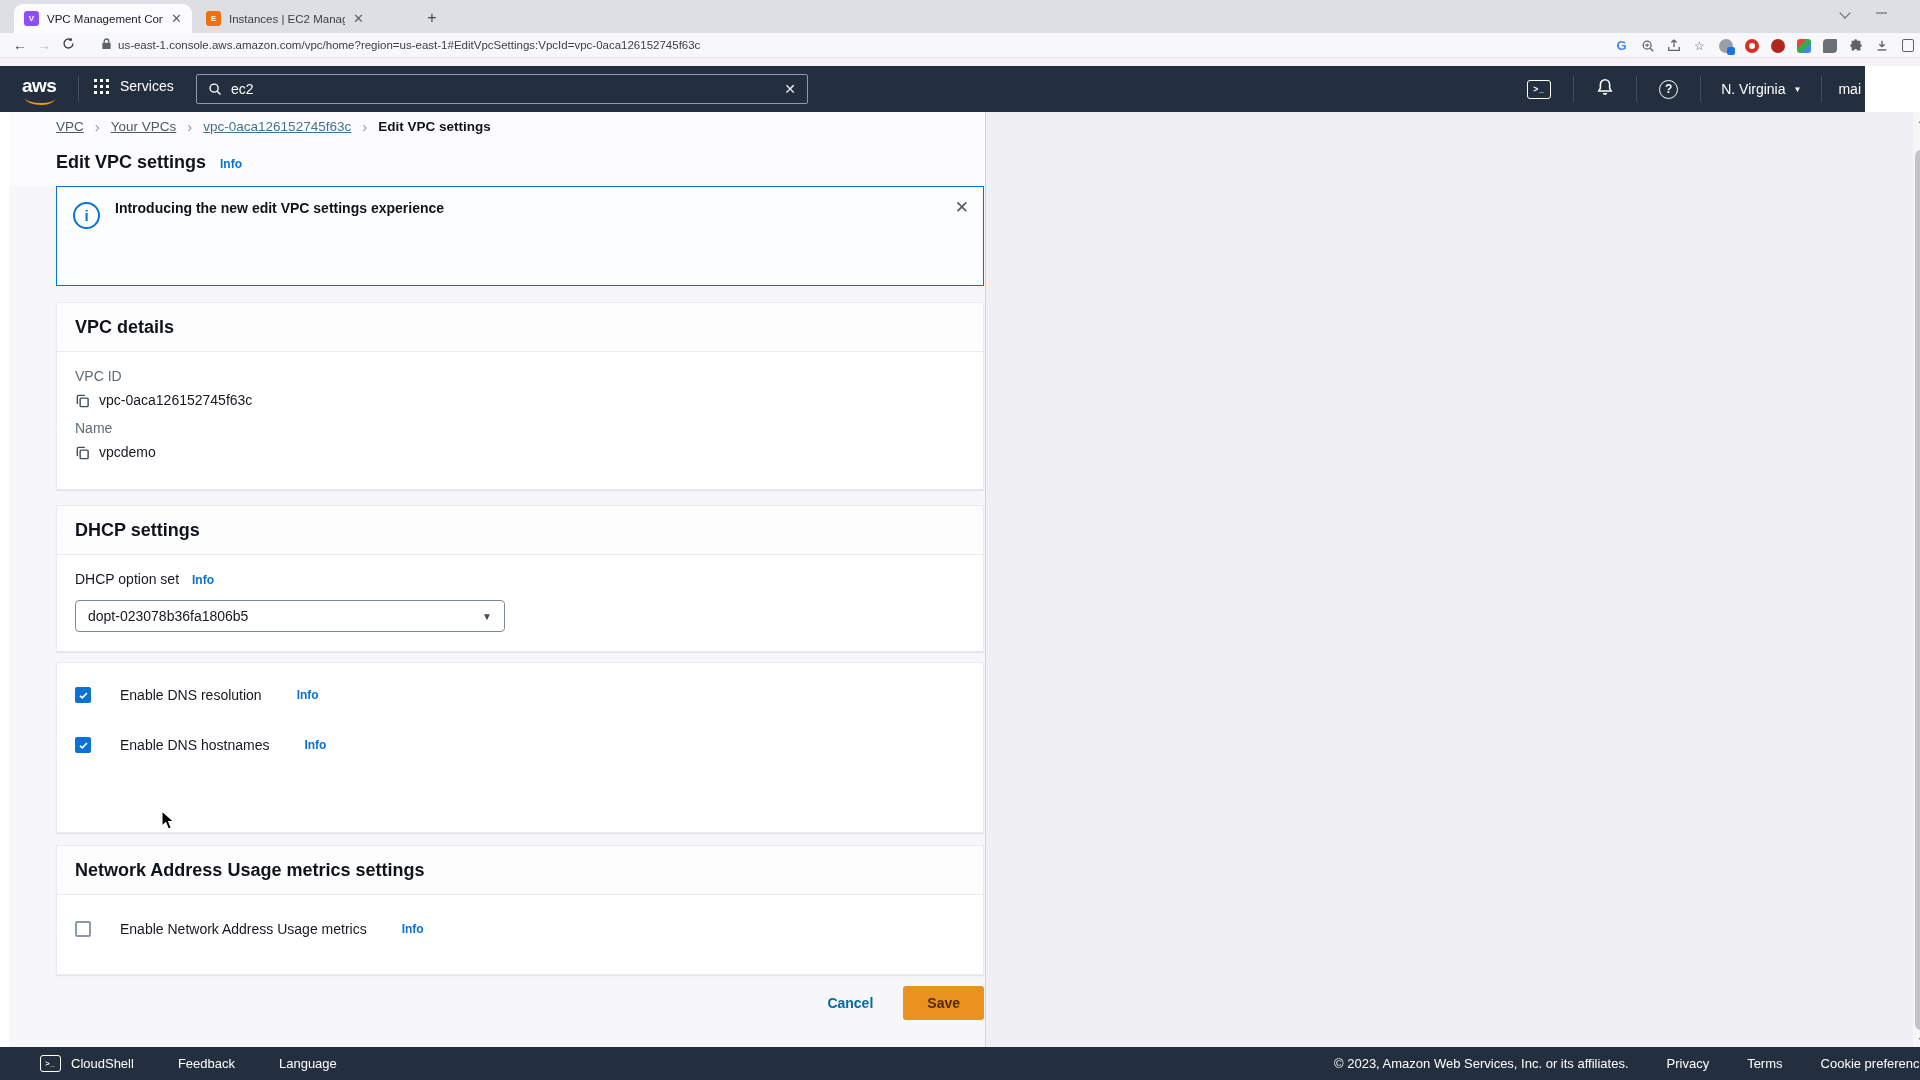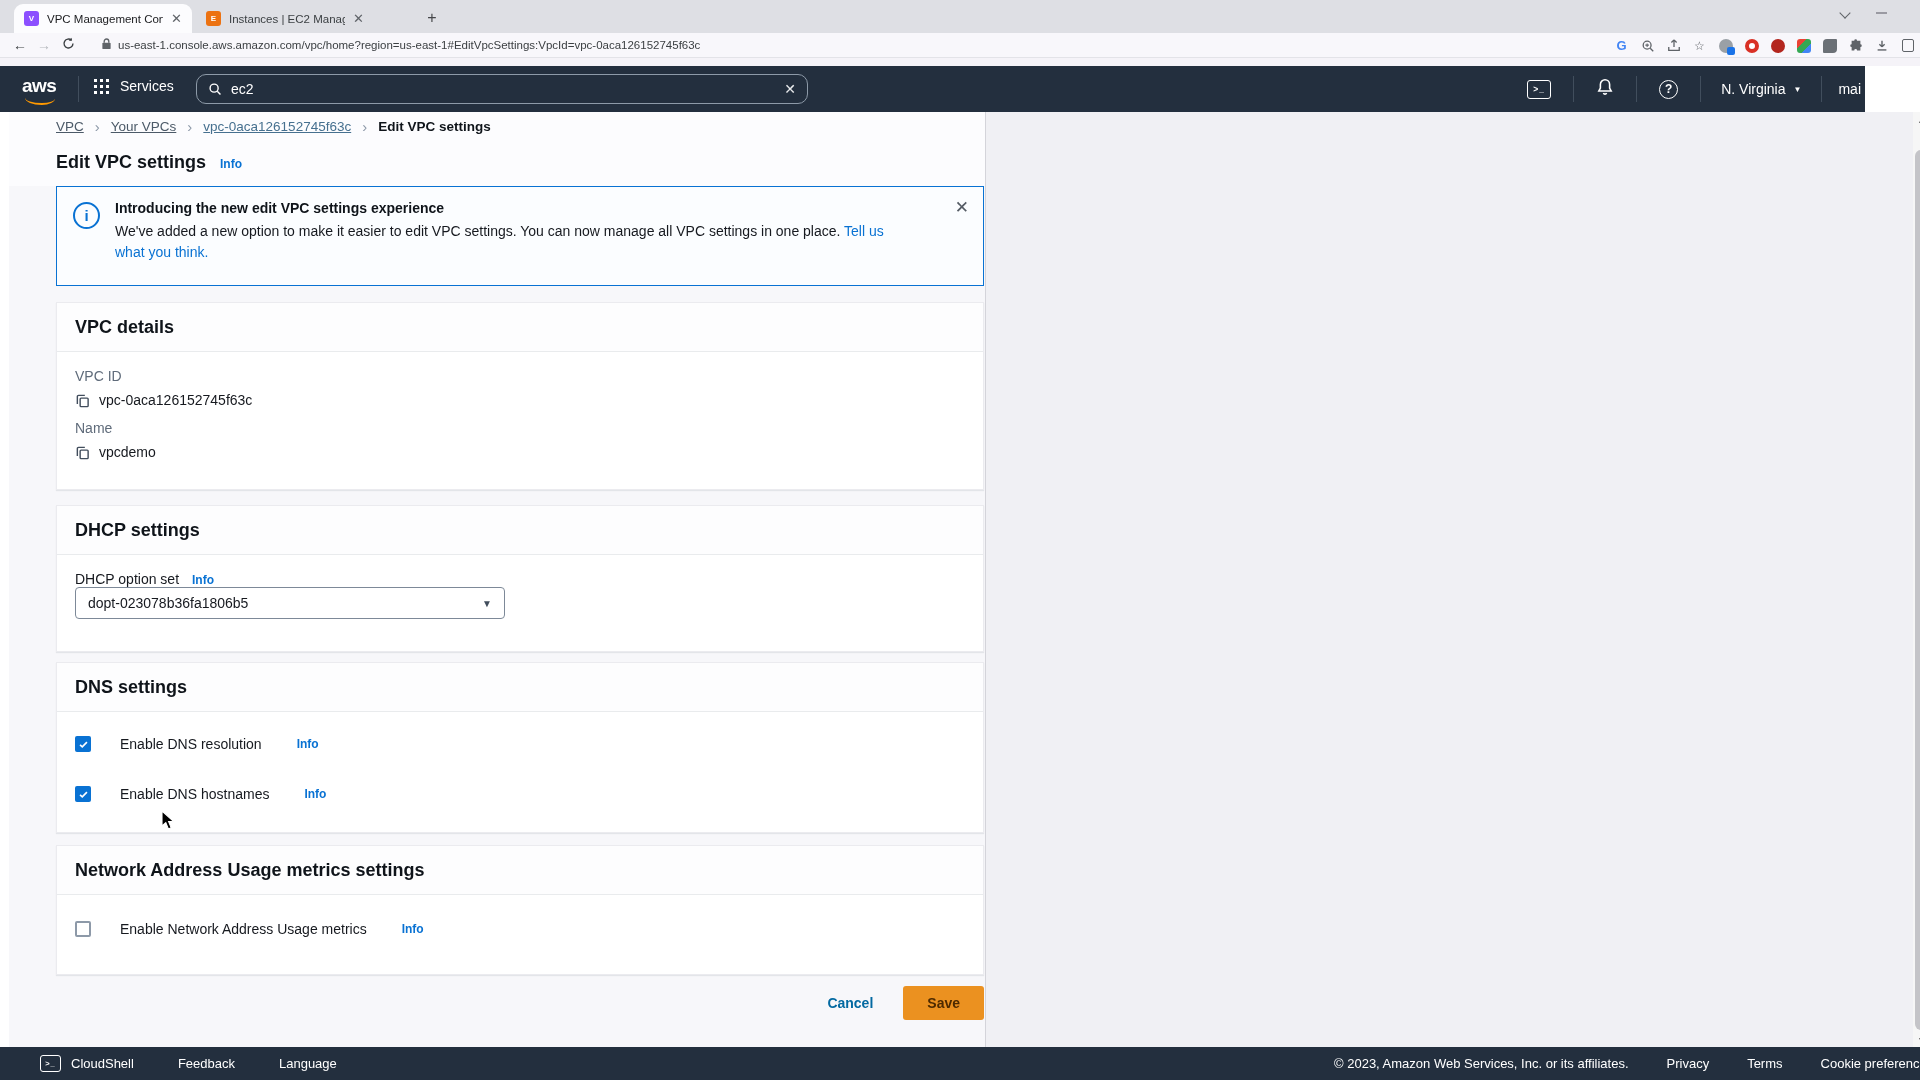--- a/index.html
+++ b/index.html
@@ -35,21 +35,21 @@
   
   .page-strip { position:absolute; top:58px; left:0; width:1920px; height:8px; background:#f5f3f8; }
 
   
   .awsnav { position:absolute; top:66px; left:0; width:1865px; height:46px; background:#232f3e; color:#fff; }
   .aws-logo { position:absolute; left:22px; top:9px; width:42px; height:28px; font-weight:700; font-size:19px; letter-spacing:-0.5px; color:#fff; }
   .aws-smile { position:absolute; left:3px; top:21px; width:30px; height:9px; border-bottom:2.2px solid #ff9900; border-radius:0 0 55% 70% / 0 0 90% 100%; }
   .nav-div { position:absolute; top:10px; width:1px; height:26px; background:#414e5d; }
   .services { position:absolute; left:94px; top:12px; display:flex; align-items:center; gap:11px; font-size:14px; color:#fff; }
   .nav-search { position:absolute; left:196px; top:8px; width:612px; height:30px; background:#232f3e;
-                border:1px solid #8d9aa8; border-radius:10px; display:flex; align-items:center; gap:9px; padding:0 11px; }
+                border:1px solid #8d9aa8; border-radius:2px; display:flex; align-items:center; gap:9px; padding:0 11px; }
   .nav-search .q { font-size:14px; color:#fff; }
   .nav-search .clear { margin-left:auto; font-size:14px; color:#e9ebed; }
   .awsnav-right { position:absolute; right:0; top:0; height:46px; display:flex; align-items:center; }
   .cloudshell-ic { width:24px; height:19px; border:1.6px solid #fff; border-radius:3px; font-size:8.5px; font-weight:700;
                    display:flex; align-items:center; justify-content:center; letter-spacing:1px; }
   .help-ic { width:19px; height:19px; border:1.7px solid #fff; border-radius:50%; font-size:12px; font-weight:700;
              display:flex; align-items:center; justify-content:center; }
   .region { display:flex; align-items:center; gap:8px; font-size:14px; }
   .caret-dn { font-size:8px; color:#fff; }
 
@@ -89,21 +89,21 @@
            box-shadow:0 1px 1px rgba(0,28,36,.08); }
   .panel-header { height:49px; display:flex; align-items:center; padding:0 18px;
                   font-size:18px; font-weight:700; color:#0f141a; border-bottom:1px solid #e9ebed; background:#fdfdfe; }
   .panel-body { padding:16px 18px; }
   .field-label { font-size:14px; color:#5f6b7a; }
   .field-label.dark { color:#16191f; }
   .value-row { display:flex; align-items:center; gap:9px; margin:8px 0 12px; font-size:14px; color:#16191f; }
   .copy-ic { color:#414d5c; display:flex; }
   .label-with-info { display:flex; align-items:baseline; gap:13px; }
 
-  .select-box { width:430px; height:32px; border:1px solid #7d8998; border-radius:4px; background:#fff;
+  .select-box { margin-top:13px; width:430px; height:32px; border:1px solid #7d8998; border-radius:4px; background:#fff;
                 display:flex; align-items:center; padding:0 12px; font-size:14px; color:#16191f; }
   .select-caret { margin-left:auto; font-size:10px; color:#414d5c; }
 
   .cb-row { display:flex; align-items:center; gap:29px; font-size:14px; color:#16191f; }
   .cb { width:16px; height:16px; border-radius:2px; flex:0 0 auto; display:flex; align-items:center; justify-content:center; }
   .cb.checked { background:#0972d3; }
   .cb.unchecked { background:#fff; border:2px solid #8d99a8; }
   .cb-info { margin-left:6px; }
 
   .panel.vpc  { top:190px; height:188px; }
@@ -295,24 +295,20 @@
 
   <div class="title-row">
     <span class="page-title">Edit VPC settings</span>
     <span class="info-link">Info</span>
   </div>
 
   <div class="banner">
     <span class="info-circle">i</span>
     <div>
       <div class="banner-title">Introducing the new edit VPC settings experience</div>
-      <div class="banner-body">
-        <span>We've added a new option to make it easier to edit VPC settings. You can now manage all VPC settings in one place.</span>
-        <span class="banner-link">Tell us what you think.</span>
-      </div>
     </div>
     <span class="banner-close">✕</span>
   </div>
 
   <div class="panel vpc">
     <div class="panel-header">VPC details</div>
     <div class="panel-body">
       <div class="field-label">VPC ID</div>
       <div class="value-row">
         <span class="copy-ic">
@@ -344,21 +340,20 @@
         <span class="info-link">Info</span>
       </div>
       <div class="select-box">
         <span>dopt-023078b36fa1806b5</span>
         <span class="select-caret">▼</span>
       </div>
     </div>
   </div>
 
   <div class="panel dns">
-    <div class="panel-header">DNS settings</div>
     <div class="panel-body" style="padding-top:0;">
       <div class="cb-row row1">
         <span class="cb checked">
           <svg width="11" height="11" viewBox="0 0 16 16">
               <path d="M3 8.5l3.2 3L13 4.5" stroke="#fff" stroke-width="2.4" fill="none"></path>
             </svg>
         </span>
         <span>Enable DNS resolution</span>
         <span class="info-link cb-info">Info</span>
       </div>

